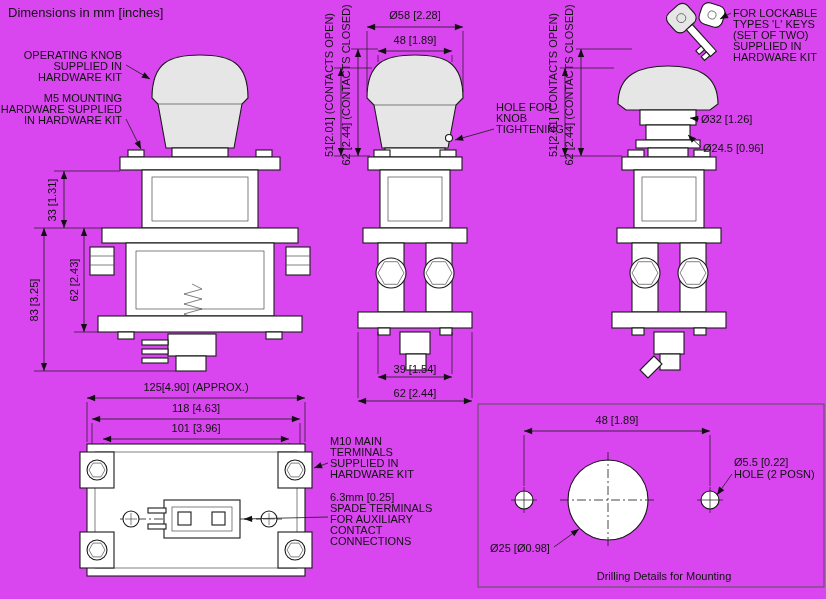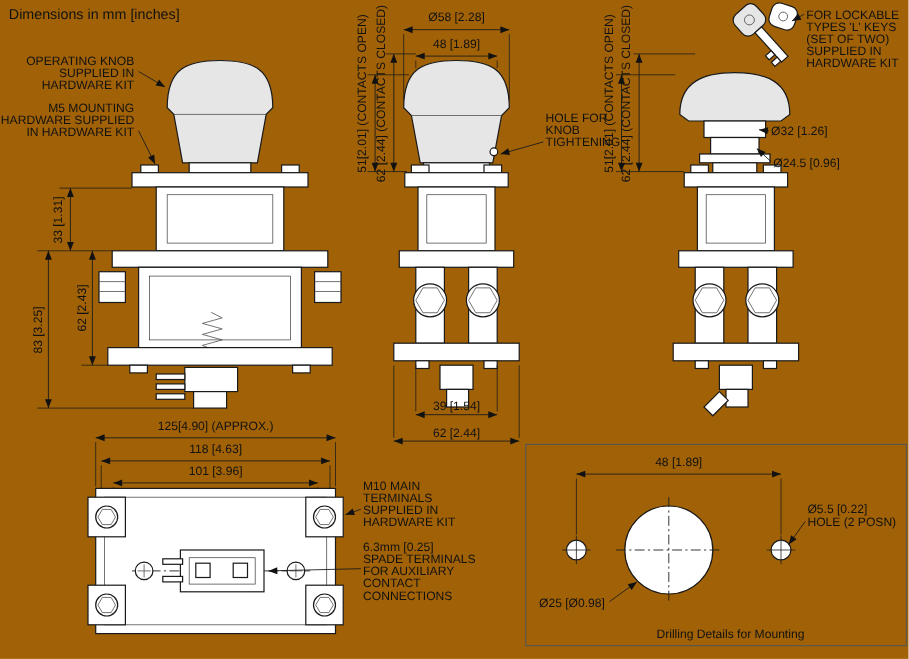--- a/index.html
+++ b/index.html
@@ -1,16 +1,16 @@
 <!DOCTYPE html>
 <html><head>
 <meta charset="utf-8">
 <style>
   html,body{margin:0;padding:0;background:#ffffff;}
-  .stage{position:relative;width:826px;height:599px;background:#a16207;overflow:hidden;
+  .stage{position:relative;width:826px;height:599px;background:#d946ef;overflow:hidden;
          font-family:"Liberation Sans",sans-serif;}
   svg{display:block;}
   svg text{font-family:"Liberation Sans",sans-serif;font-size:11px;fill:#111111;}
   svg text.t13{font-size:13px;}
   .mid{text-anchor:middle;}
   .end{text-anchor:end;}
   .outline{fill:#ffffff;stroke:#1a1a1a;stroke-width:1.1;}
   .gray{fill:#e6e6e6;stroke:#1a1a1a;stroke-width:1.1;}
   .thin{fill:none;stroke:#4a4a4a;stroke-width:0.7;}
   .dim{fill:none;stroke:#1a1a1a;stroke-width:0.8;}

